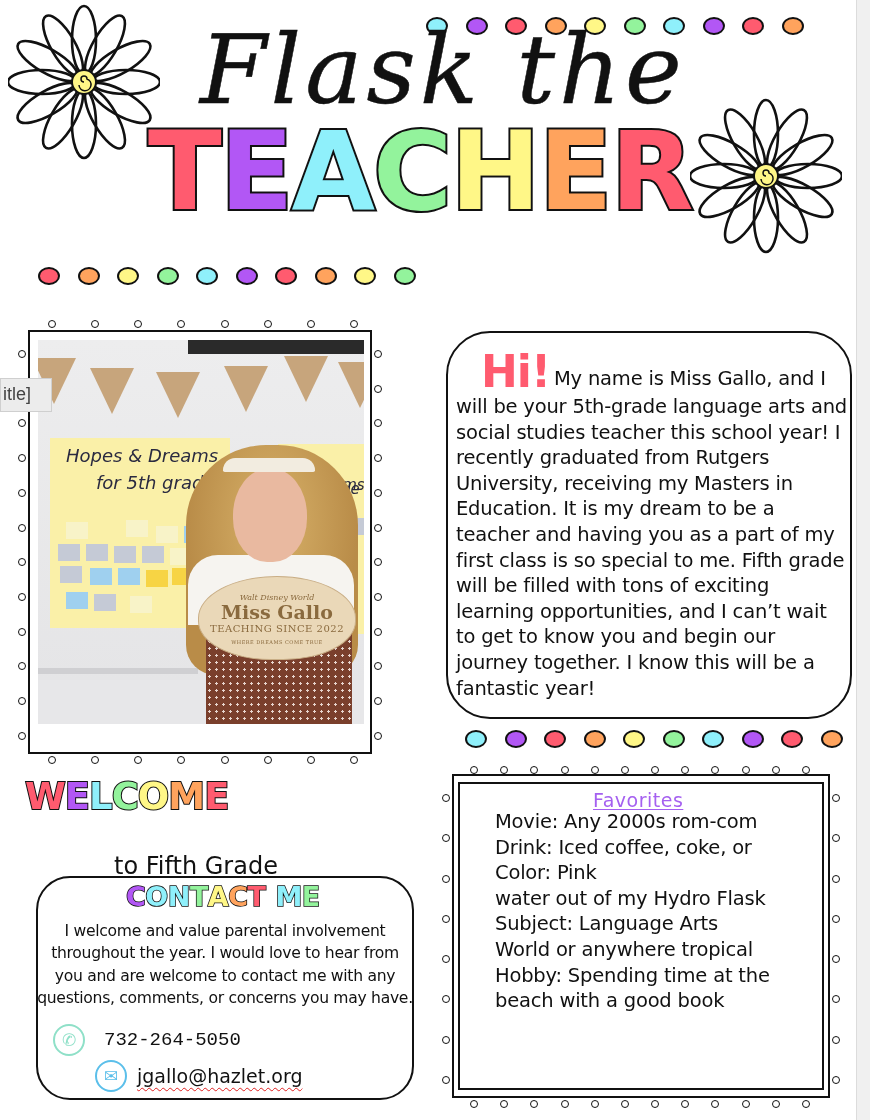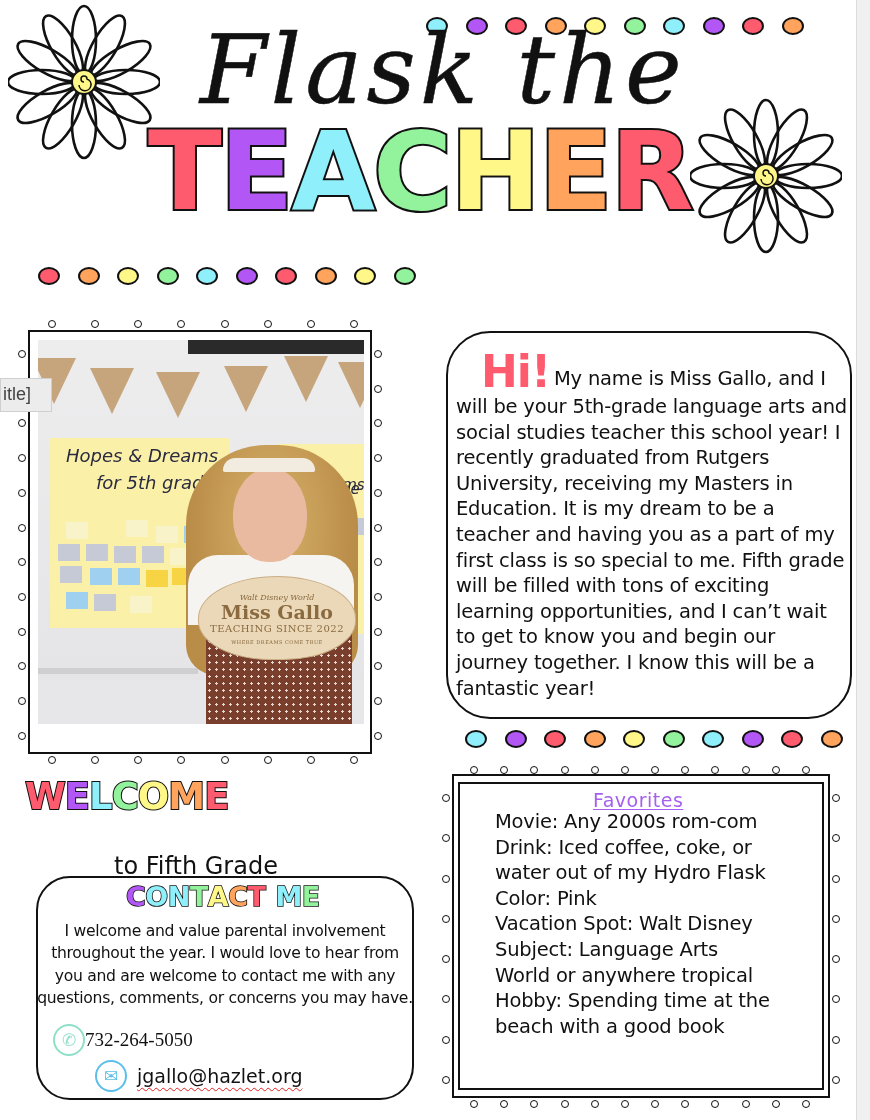--- a/index.html
+++ b/index.html
@@ -56,21 +56,21 @@
   .to-fifth { position: absolute; left: 114px; top: 852px; font-family: "DejaVu Sans", sans-serif; font-size: 24px; color: #111; }
 
   
   .contact { position: absolute; left: 36px; top: 876px; width: 378px; height: 224px; border: 2px solid #111; border-radius: 34px; }
   .contact-title { position: absolute; left: 126px; top: 883px; display: flex; }
   .contact-title span { font-family: "DejaVu Sans", sans-serif; font-weight: bold; font-size: 27px; line-height: 1; -webkit-text-stroke: 1.5px #111; paint-order: stroke fill; letter-spacing: -0.5px; }
   .contact-body { position: absolute; left: 37px; top: 920px; width: 376px; text-align: center; font-family: "DejaVu Sans", sans-serif; font-size: 15.6px; line-height: 22.4px; color: #111; letter-spacing: -0.3px; }
   .phone-row { position: absolute; left: 53px; top: 1024px; display: flex; align-items: center; }
   .email-row { position: absolute; left: 95px; top: 1060px; display: flex; align-items: center; }
   .ic-circle { width: 32px; height: 32px; border-radius: 50%; border: 2px solid; display: flex; align-items: center; justify-content: center; font-size: 17px; }
-  .phone-text { font-family: Liberation Serif, serif; font-size: 19px; color: #111; }
+  .phone-text { font-family: Liberation Mono, monospace; font-size: 19px; margin-left: 19px; color: #111; }
   .email-text { font-family: "DejaVu Sans", sans-serif; font-size: 19px; margin-left: 10px; color: #111; text-decoration: underline wavy #e02020; text-decoration-thickness: 1px; text-underline-offset: 4px; }
 
   
   .fav-frame { position: absolute; left: 452px; top: 774px; width: 378px; height: 324px; border: 2px solid #111; }
   .fav-inner { position: absolute; left: 458px; top: 782px; width: 366px; height: 308px; border: 2px solid #111; }
   .fav-title { position: absolute; left: 593px; top: 789px; font-family: "DejaVu Sans", sans-serif; font-size: 19px; color: #a560f0; text-decoration: underline; text-decoration-thickness: 1px; text-underline-offset: 2px; letter-spacing: 0.5px; }
   .fav-list { position: absolute; left: 495px; top: 809px; width: 330px; font-family: "DejaVu Sans", sans-serif; font-size: 19.5px; line-height: 25.6px; color: #111; letter-spacing: -0.2px; }
   .fav-list div { white-space: pre; }
 </style>
 </head>
@@ -352,23 +352,22 @@
       <span style="width:8px;height:8px;border:1.5px solid #111;border-radius:50%"></span>
     <span style="width:8px;height:8px;border:1.5px solid #111;border-radius:50%"></span>
       <span style="width:8px;height:8px;border:1.5px solid #111;border-radius:50%"></span>
     <span style="width:8px;height:8px;border:1.5px solid #111;border-radius:50%"></span>
       <span style="width:8px;height:8px;border:1.5px solid #111;border-radius:50%"></span>
   </div>
   <div class="fav-title">Favorites</div>
   <div class="fav-list">
     <div>Movie: Any 2000s rom-com</div>
     <div>Drink: Iced coffee, coke, or</div>
+    <div>Color: Pink</div>
     <div>water out of my Hydro Flask</div>
-    <div>Color: Pink</div>
-    <div>Vacation Spot: Walt Disney</div>
     <div>Subject: Language Arts</div>
     <div>World or anywhere tropical</div>
     <div>Hobby: Spending time at the</div>
     <div>beach with a good book</div>
   </div>
 </div>
 
 <div class="scroll-edge"></div>
 
 </body></html>

